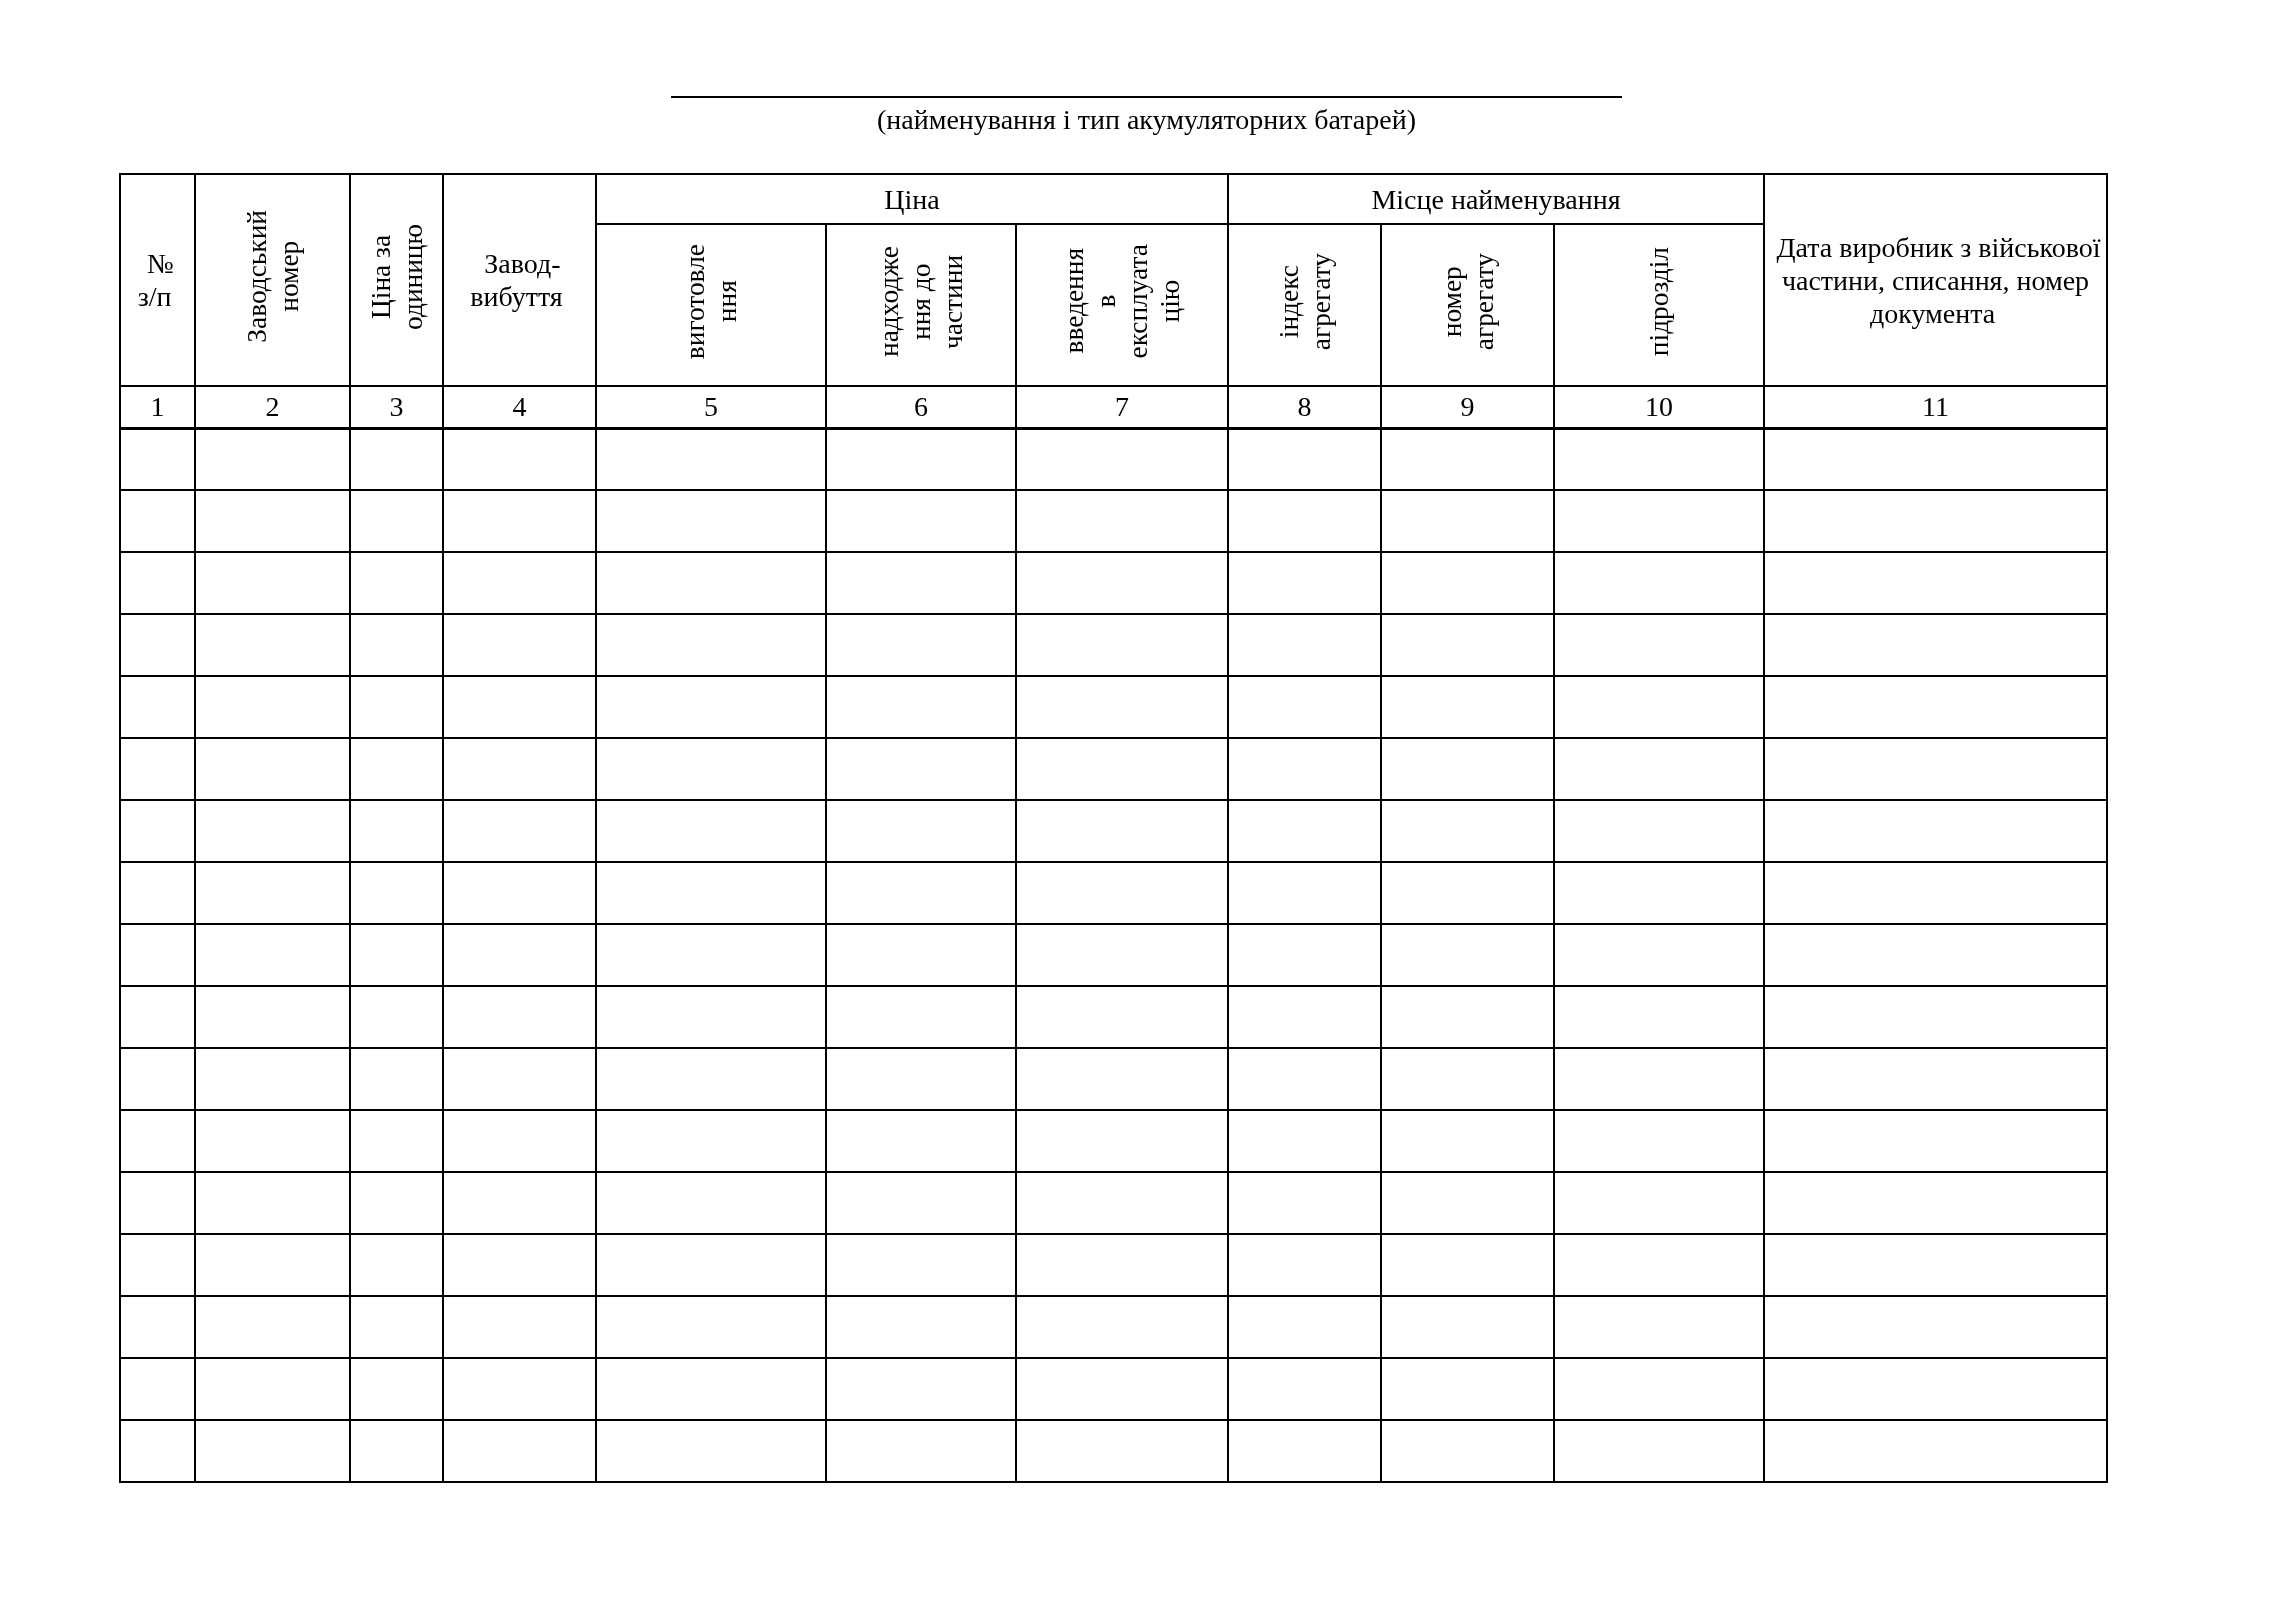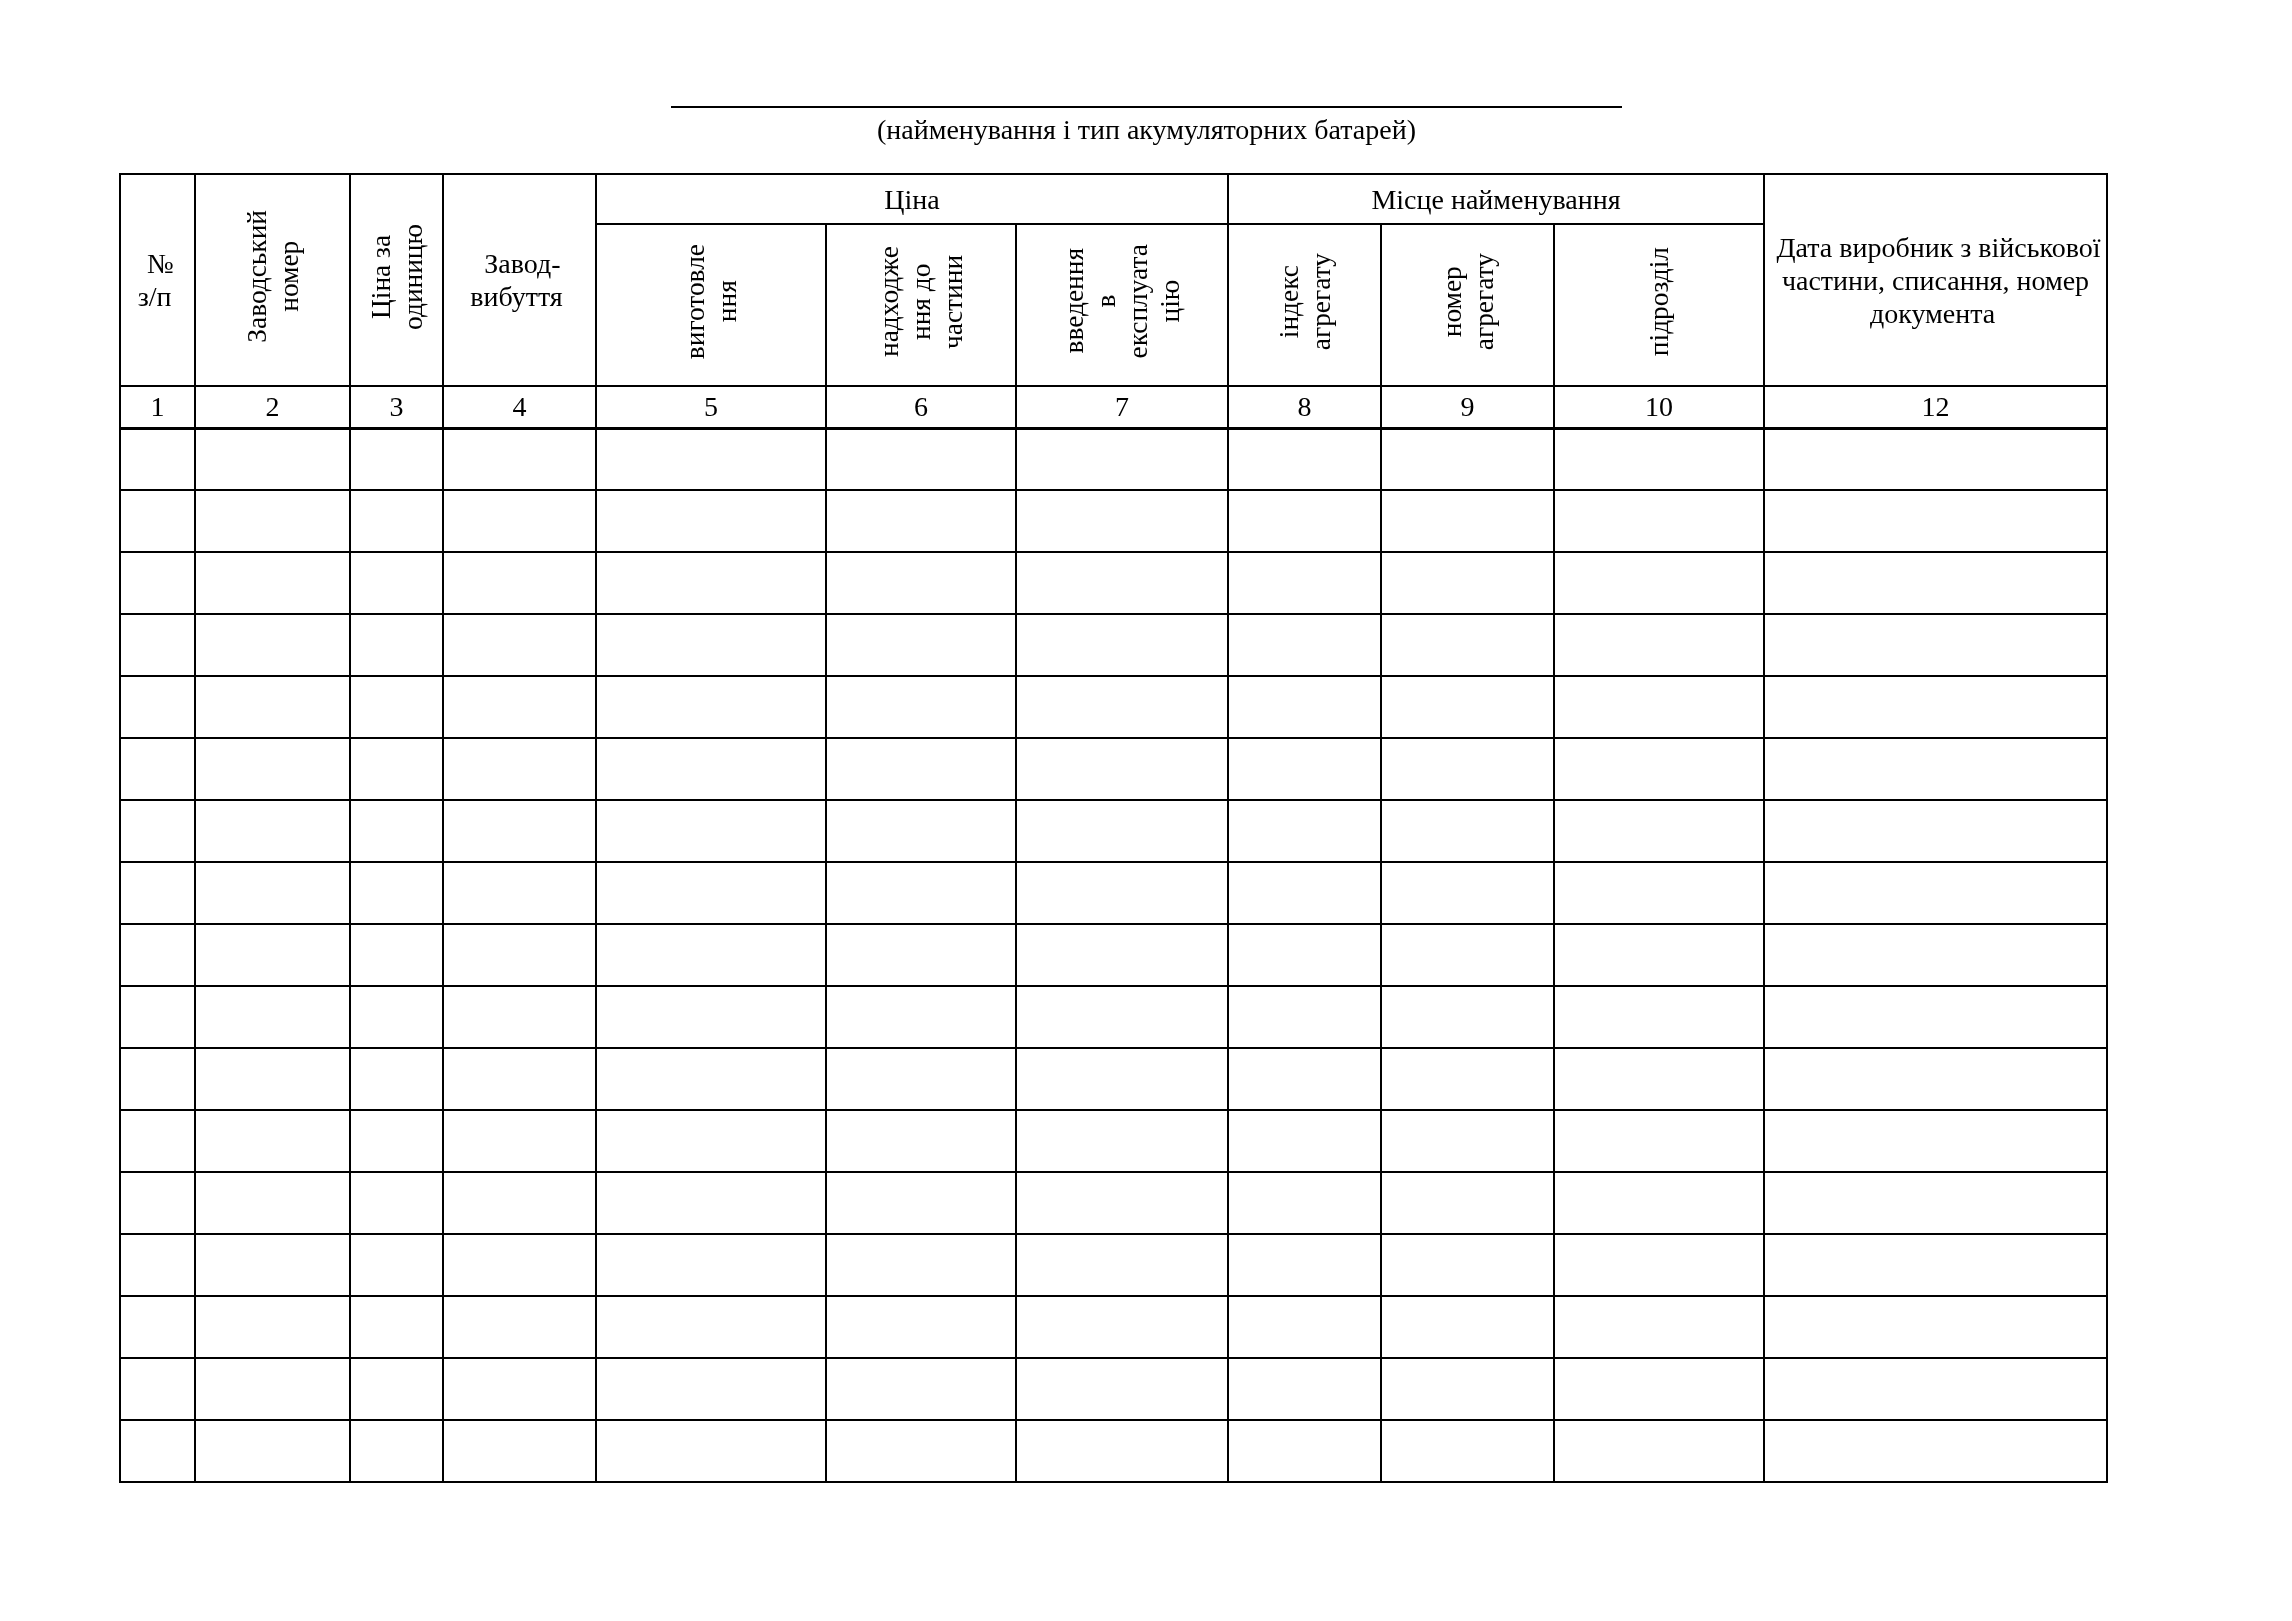--- a/index.html
+++ b/index.html
@@ -13,21 +13,21 @@
     position: relative;
     overflow: hidden;
     font-family: "Liberation Serif", serif;
     color: #000000;
   }
 
   
   .title-block {
     position: absolute;
     left: 671px;
-    top: 66px;
+    top: 56px;
     width: 951px;
     font-family: Liberation Serif, serif;
   }
   .fill-line {
     height: 40px;
     border-bottom: 2px solid #000000;
   }
   .caption {
     margin-top: 3.9px;
     text-align: center;
@@ -152,21 +152,21 @@
       <td>1</td>
       <td>2</td>
       <td>3</td>
       <td>4</td>
       <td>5</td>
       <td>6</td>
       <td>7</td>
       <td>8</td>
       <td>9</td>
       <td>10</td>
-      <td>12</td>
+      <td>11</td>
     </tr>
   </thead>
   <tbody>
       <tr class="data-row">
         <td></td>
         <td></td>
         <td></td>
         <td></td>
         <td></td>
         <td></td>

